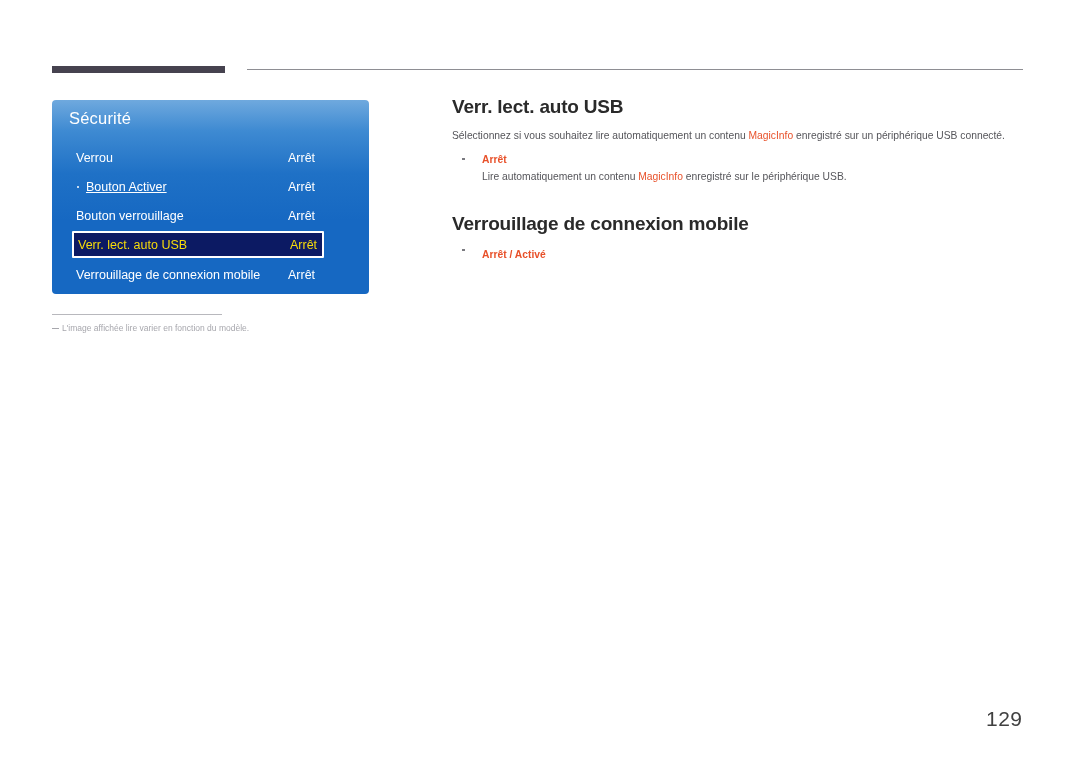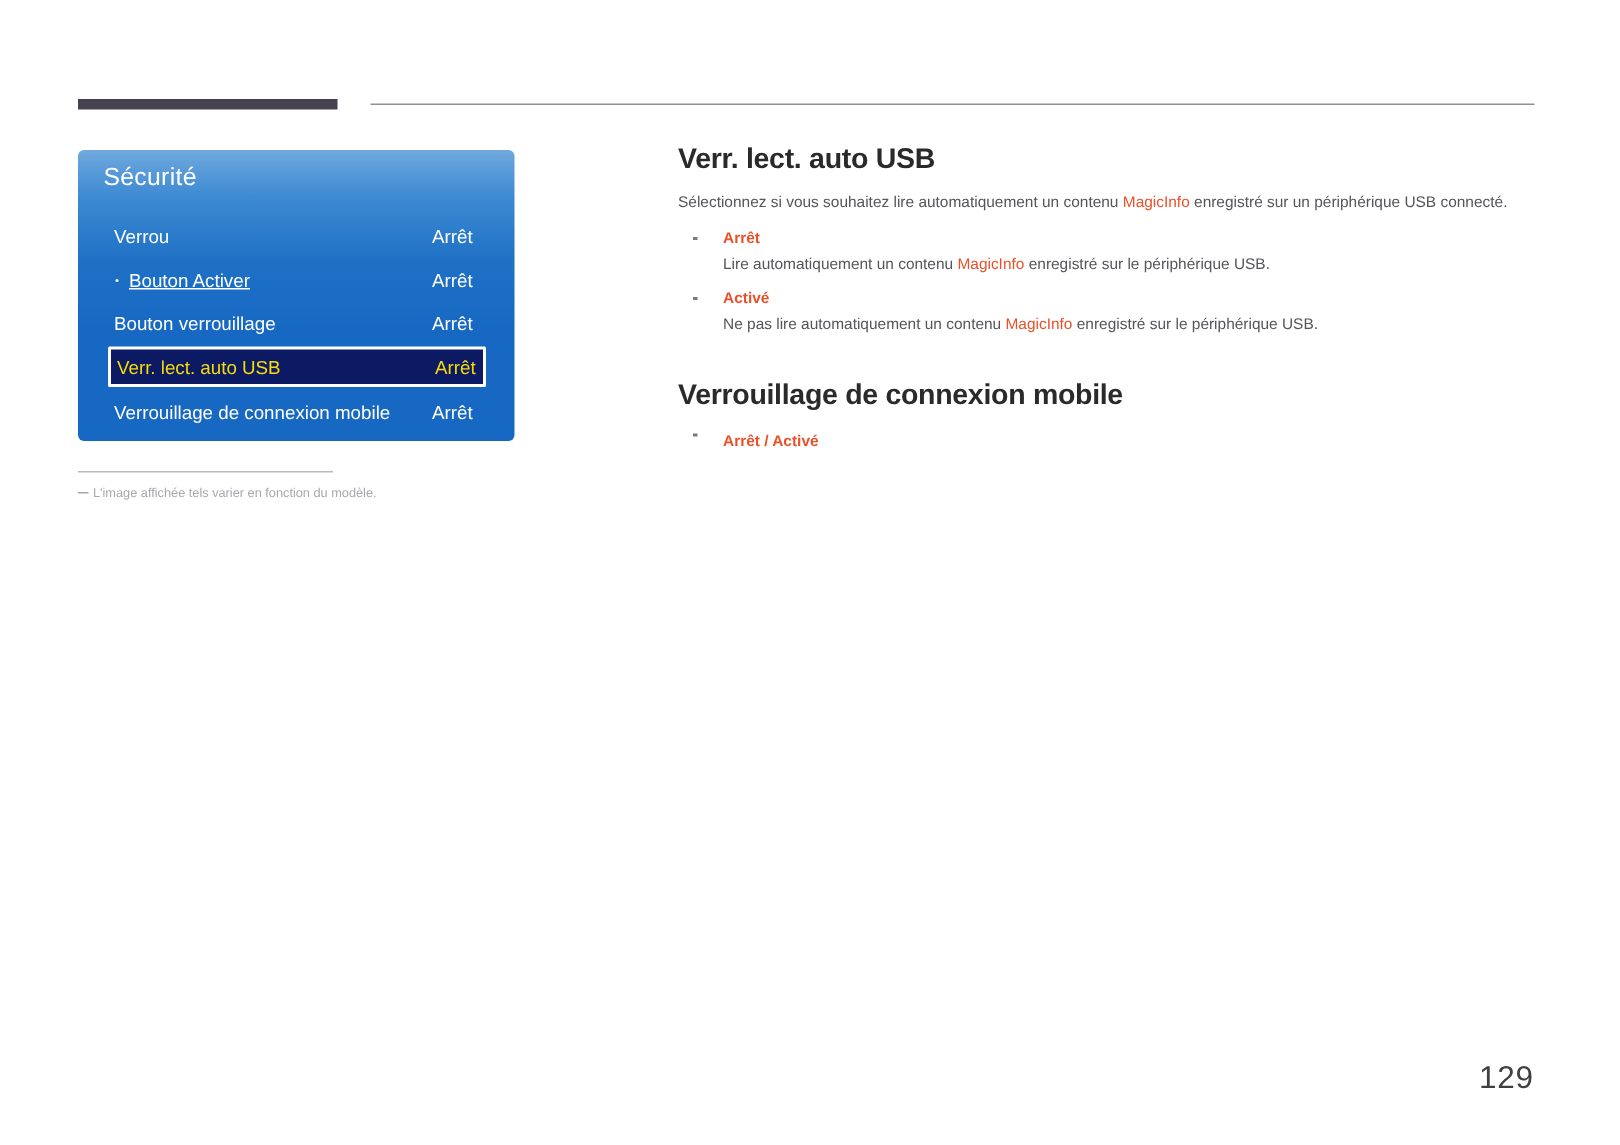--- a/index.html
+++ b/index.html
@@ -41,20 +41,21 @@
     width: 291px;
     height: 194px;
     border-radius: 4px;
     background: linear-gradient(to bottom,
                 #6fa9de 0%,
                 #3e8ad2 16%,
                 #1f71c6 38%,
                 #1668c2 62%,
                 #1668c2 100%);
     overflow: hidden;
+    padding-left: 26px;
   }
   .osd-title {
     position: absolute;
     left: 17px;
     top: 9px;
     font-size: 16.5px;
     color: #ffffff;
     letter-spacing: .2px;
   }
   .osd-row {
@@ -277,42 +278,37 @@
   </div>
 
   <div class="osd-row" style="top:160px">
     <span class="lbl">Verrouillage de connexion mobile</span>
     <span class="val">Arrêt</span>
   </div>
 </div>
 
 <div class="note-rule"></div>
 <div class="note-left">
-  <span class="dash"></span><span>L'image affichée tels varier en fonction du modèle.</span>
+  <span class="dash"></span><span>L'image affichée lire varier en fonction du modèle.</span>
 </div>
 
 <div class="content">
 
   <h1 class="section-title">Verr. lect. auto USB</h1>
 
   <p class="para"><span>Sélectionnez si vous souhaitez lire automatiquement un contenu </span><span class="hl">MagicInfo</span><span> enregistré sur un périphérique USB connecté.</span></p>
 
   <div class="bullet-block">
 
     <div class="bullet-row">
       <span class="sq"></span>
       <div class="bullet-head">Arrêt</div>
       <div class="bullet-desc"><span>Lire automatiquement un contenu </span><span class="hl">MagicInfo</span><span> enregistré sur le périphérique USB.</span></div>
     </div>
 
-    <div class="bullet-row">
-      <span class="sq"></span>
-      <div class="bullet-head">Activé</div>
-      <div class="bullet-desc"><span>Ne pas lire automatiquement un contenu </span><span class="hl">MagicInfo</span><span> enregistré sur le périphérique USB.</span></div>
-    </div>
 
   </div>
 
 
   <div class="gap-section"></div>
 
   <h1 class="section-title second">Verrouillage de connexion mobile</h1>
 
 
   <div class="oneline-bullet">

